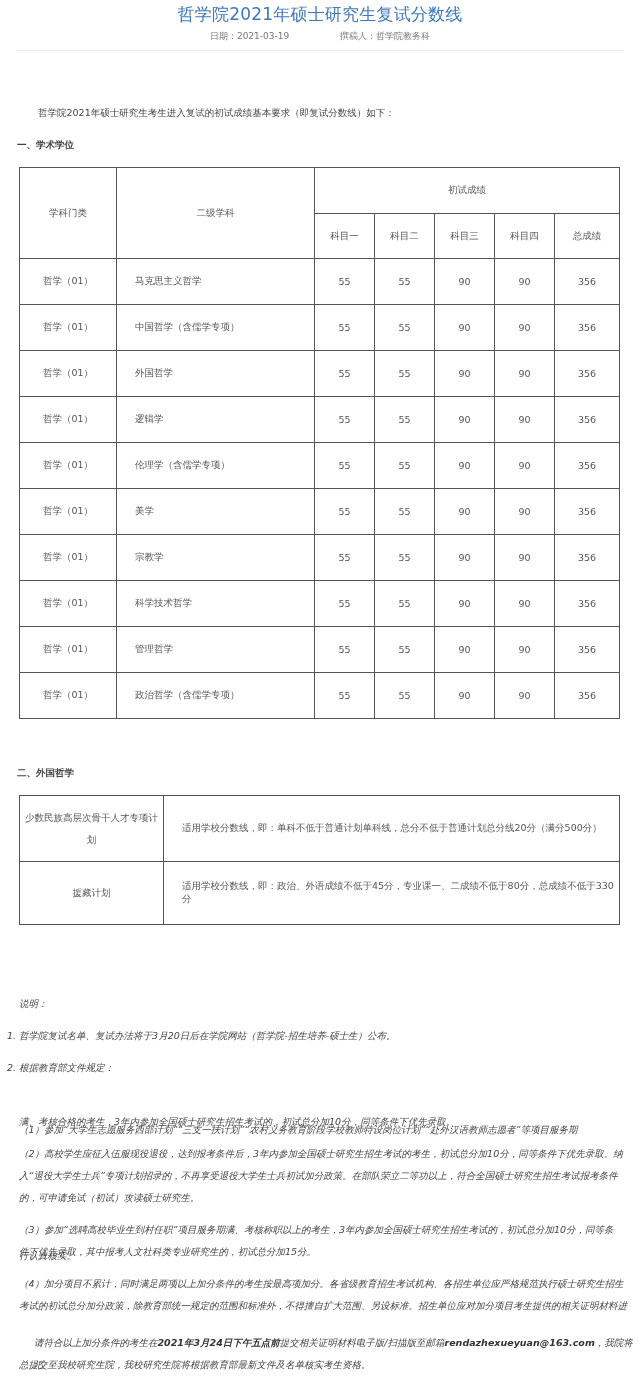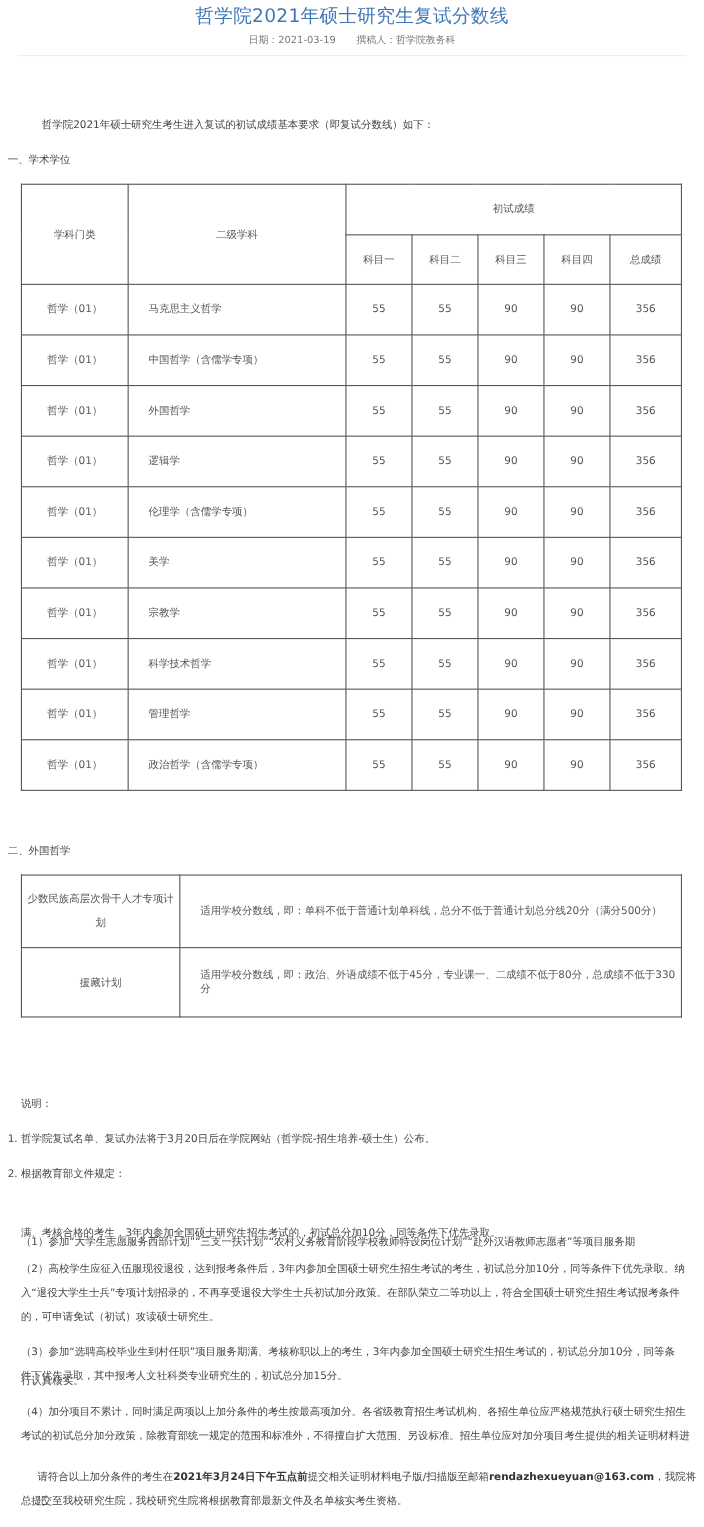--- a/index.html
+++ b/index.html
@@ -18,51 +18,51 @@
     font-size: 17px;
     color: #3f78b8;
     font-weight: normal;
     letter-spacing: 0.2px;
   }
   .meta {
     position: absolute; left: 0; top: 30px; width: 640px;
     text-align: center;
     font-size: 9px; color: #777777;
   }
-  .meta span { margin: 0 8px; }
+  .meta span { margin: 0 24px; }
   .divider {
     position: absolute; left: 16px; top: 50px; width: 608px; height: 1px;
     background: #eeeeee;
   }
   .intro {
     position: absolute; left: 38px; top: 107px;
     font-size: 9.5px; color: #444;
   }
   .section-label {
-    position: absolute; left: 7px; font-size: 9.5px; color: #444;
+    position: absolute; left: 17px; font-size: 9.5px; color: #444; font-weight: bold;
   }
   table {
     position: absolute;
     border-collapse: collapse;
     table-layout: fixed;
     font-size: 9.5px;
     color: #555;
   }
   td, th {
     border: 1px solid #555555;
     font-weight: normal;
     text-align: center;
     vertical-align: middle;
   }
   td.left { text-align: left; padding-left: 18px; }
   #t1 { left: 19px; top: 167px; width: 600px; }
   #t2 { left: 19px; top: 795px; width: 600px; }
   .notes { position: absolute; left: 0; top: 0; width: 640px; }
   .p {
-    position: absolute; font-size: 9.5px; color: #444; line-height: 22px;
+    position: absolute; font-size: 9.5px; color: #444; line-height: 22px; font-style: italic;
   }
   .p b { color: #333; font-weight: bold; }
 </style>
 </head>
 <body>
 
 <h1 class="title">哲学院2021年硕士研究生复试分数线</h1>
 <div class="meta">
   <span><span style="margin:0">日期：</span><span style="margin:0">2021-03-19</span></span>
   <span><span style="margin:0">撰稿人：</span><span style="margin:0">哲学院教务科</span></span>

